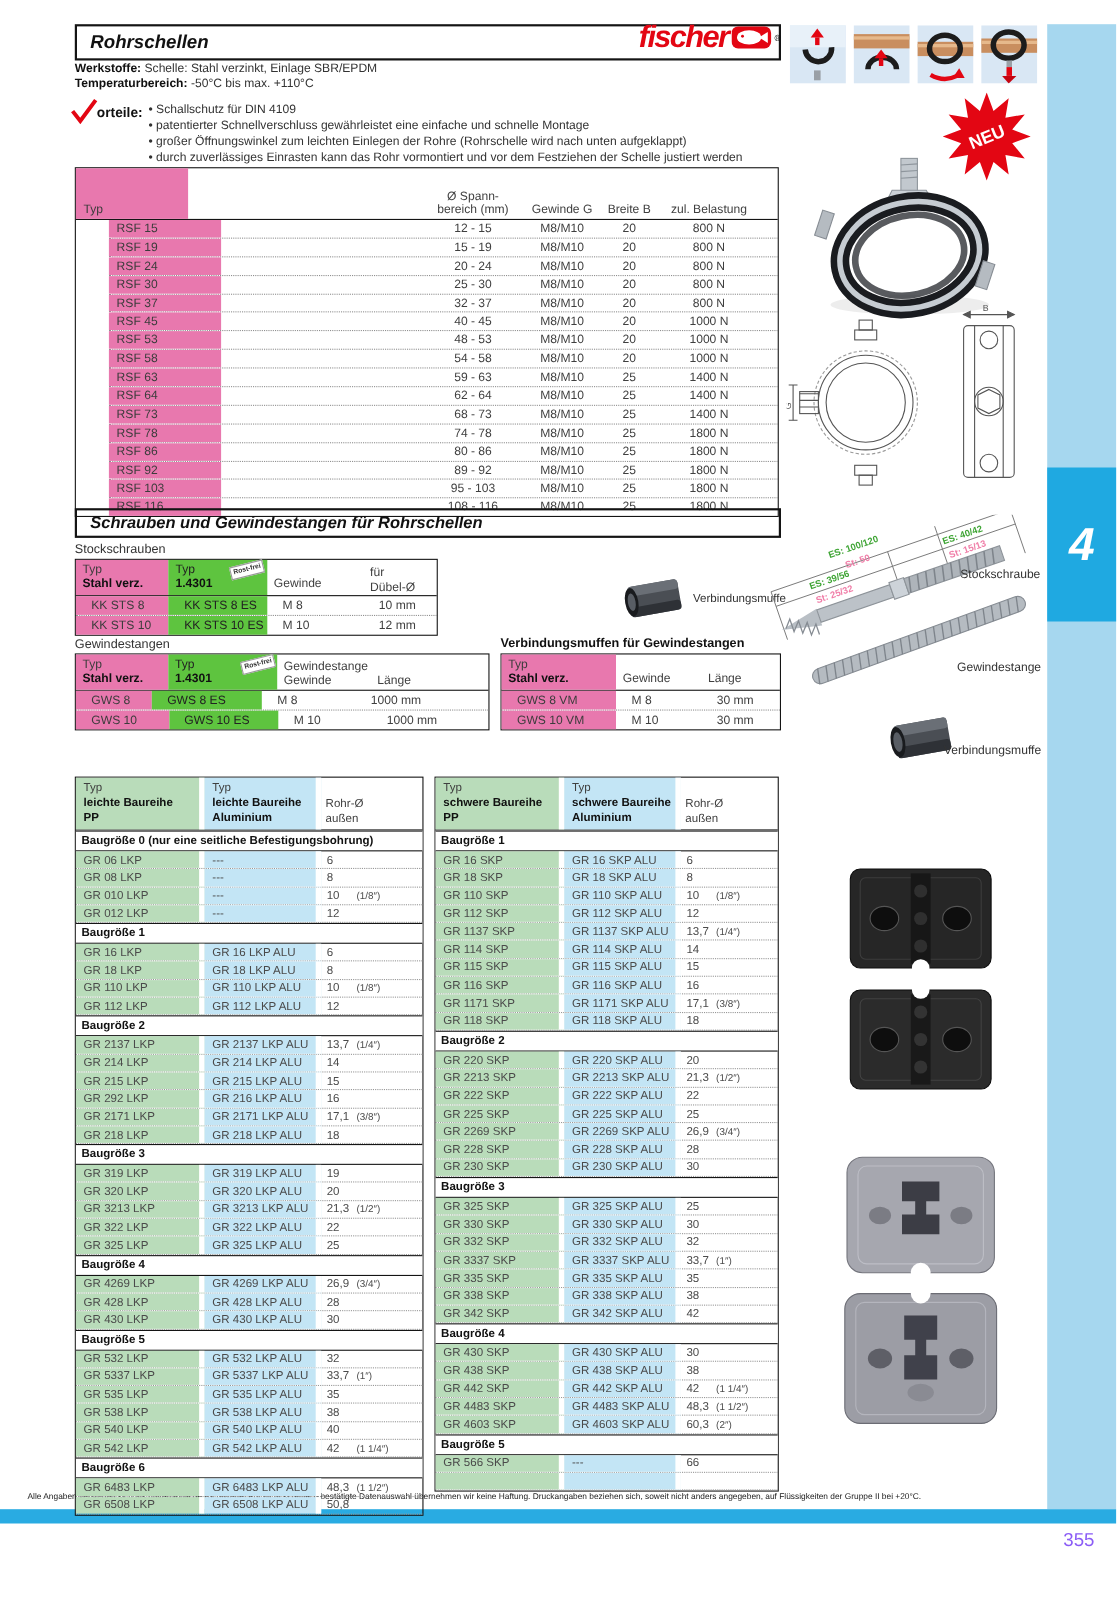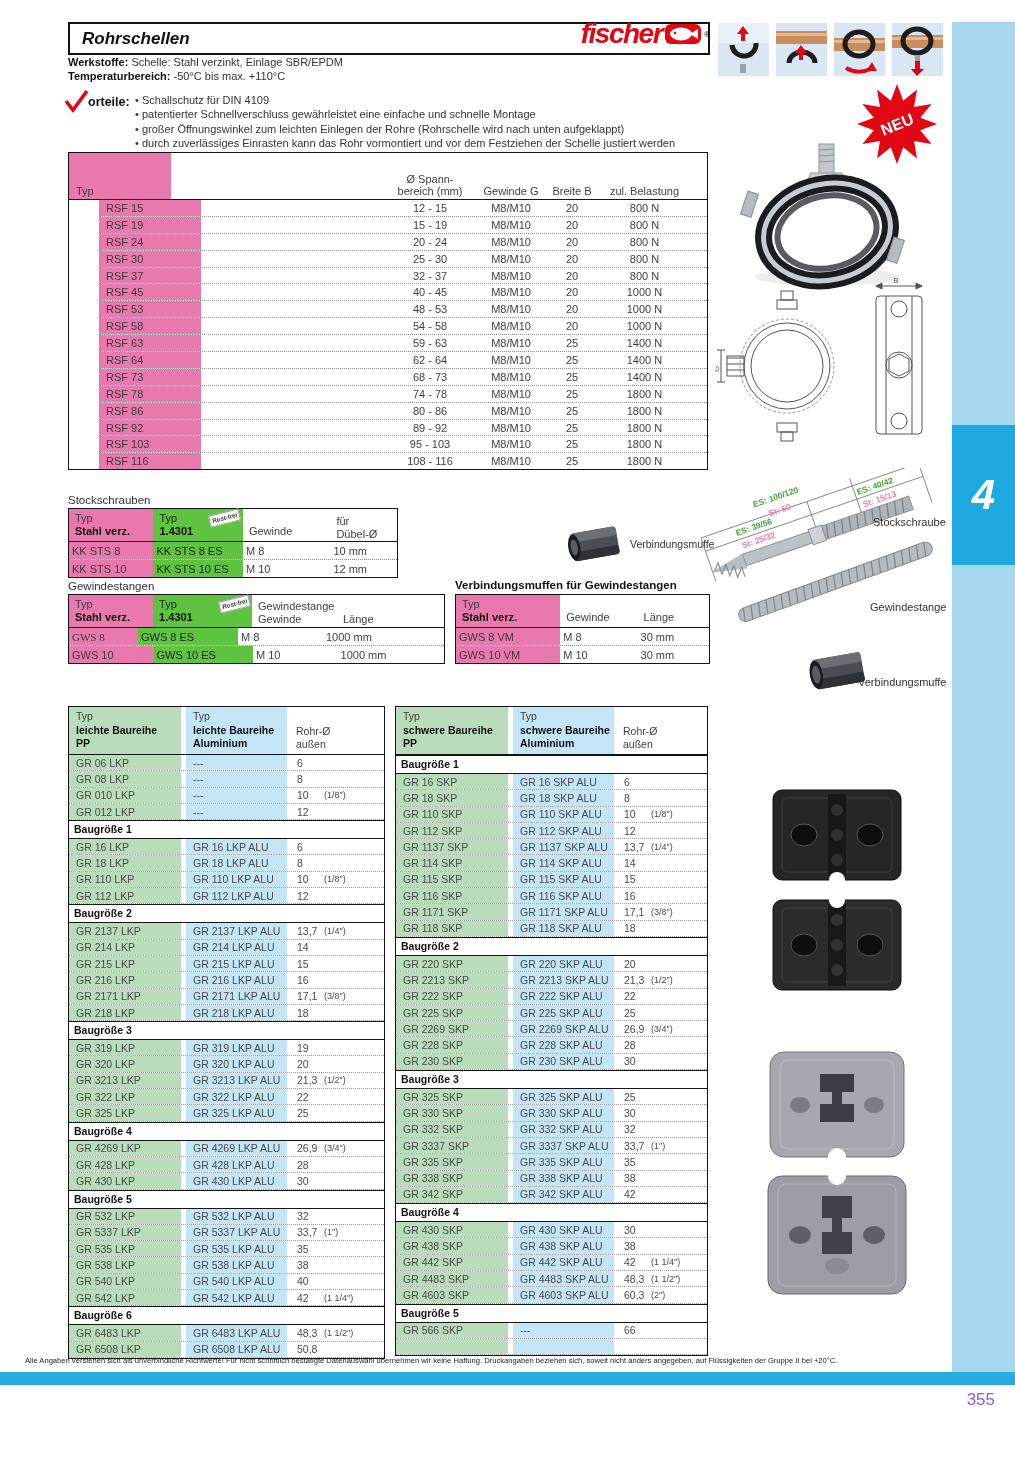--- a/index.html
+++ b/index.html
@@ -51,21 +51,21 @@
   .sub-label{position:absolute;font-size:11.5px;color:#333;}
 
   
   .stable{position:absolute;border:1.5px solid #141414;box-sizing:border-box;font-size:11px;}
   .sthead{display:flex;height:32px;border-bottom:1.2px solid #141414;}
   .sthead .hc{display:flex;flex-direction:column;justify-content:flex-end;padding:1px 0 2px 6px;box-sizing:border-box;line-height:1.25;}
   .strow{display:flex;height:17px;align-items:center;border-bottom:1px dotted #8f8f8f;}
   .strow:last-child{border-bottom:none;}
   .pinkbg{background:#e878ae;color:#3c3c3c;}
   .greenbg{background:#5ec43f;color:#222;position:relative;}
-  .stcell{align-self:stretch;display:flex;align-items:center;padding-left:3px;box-sizing:border-box;}
+  .stcell{align-self:stretch;display:flex;align-items:center;padding-left:14px;box-sizing:border-box;}
   .bold{font-weight:bold;color:#111;}
   .badge{position:absolute;right:2px;top:3px;background:#fff;border:1px solid #999;color:#333;
          font-size:6.2px;font-weight:bold;padding:1px 2px;transform:rotate(-14deg);white-space:nowrap;}
   .grp-top{padding-left:6px;line-height:1.2;}
   .grp-bottom{display:flex;}
 
   
   .ktable{position:absolute;top:706px;border:1.5px solid #141414;box-sizing:border-box;font-size:10.5px;}
   .khead{display:flex;height:47px;border-bottom:1.5px solid #141414;}
   .kh{display:flex;flex-direction:column;justify-content:flex-start;padding:3px 0 2px 7px;box-sizing:border-box;line-height:1.3;}
@@ -278,20 +278,23 @@
         <div class="rsf-row">
           <div class="cell-typ">RSF 116</div>
           <div class="c-spann">108 - 116</div>
           <div class="c-gew">M8/M10</div>
           <div class="c-breite">25</div>
           <div class="c-bel">1800 N</div>
         </div>
       </div>
   </div>
 
+  <div class="section-box" style="top:462px;">
+    <span class="section-title">Schrauben und Gewindestangen für Rohrschellen</span>
+  </div>
   <span class="sub-label" style="left:68px;top:494px;">Stockschrauben</span>
 
   <div class="stable" style="left:68px;top:508px;width:330px;">
     <div class="sthead">
       <div class="hc pinkbg" style="width:85px;">
         <span>Typ</span>
           <span class="bold">Stahl verz.</span>
       </div>
       <div class="hc greenbg" style="width:90px;">
         <span>Typ</span>
@@ -351,21 +354,21 @@
         <div class="grp-top">Gewindestange</div>
         <div class="grp-bottom">
           <span style="width:85px;padding:0 0 2px 6px;box-sizing:border-box;">Gewinde</span>
           <span style="width:107px;padding:0 0 2px 6px;box-sizing:border-box;">Länge</span>
         </div>
       </div>
     </div>
     <div>
 
         <div class="strow">
-          <div class="stcell pinkbg" style="width:69px;font-family:Liberation Serif, serif;">GWS 8</div>
+          <div class="stcell pinkbg" style="width:69px;">GWS 8</div>
           <div class="stcell greenbg" style="width:100px;">GWS 8 ES</div>
           <div class="stcell" style="width:85px;">M 8</div>
           <div class="stcell" style="width:107px;">1000 mm</div>
         </div>
 
         <div class="strow">
           <div class="stcell pinkbg" style="width:85px;">GWS 10</div>
           <div class="stcell greenbg" style="width:100px;">GWS 10 ES</div>
           <div class="stcell" style="width:85px;">M 10</div>
           <div class="stcell" style="width:107px;">1000 mm</div>
@@ -416,20 +419,21 @@
           <span class="hb">leichte Baureihe</span>
           <span class="hb">Aluminium</span>
       </div>
       <div class="kh kh3">
         <span>Rohr-Ø</span>
           <span>außen</span>
       </div>
     </div>
     <div>
 
+        <div class="kgroup">Baugröße 0 (nur eine seitliche Befestigungsbohrung)</div>
         <div>
 
             <div class="krow">
               <div class="kc kc1">GR 06 LKP</div>
               <div class="kc kc2">---</div>
               <div class="kc kc3">
                 <span class="size">6</span>
                 <span class="inch"></span>
               </div>
             </div>
@@ -526,21 +530,21 @@
             <div class="krow">
               <div class="kc kc1">GR 215 LKP</div>
               <div class="kc kc2">GR 215 LKP ALU</div>
               <div class="kc kc3">
                 <span class="size">15</span>
                 <span class="inch"></span>
               </div>
             </div>
 
             <div class="krow">
-              <div class="kc kc1">GR 216 LKP</div>
+              <div class="kc kc1">GR 292 LKP</div>
               <div class="kc kc2">GR 216 LKP ALU</div>
               <div class="kc kc3">
                 <span class="size">16</span>
                 <span class="inch"></span>
               </div>
             </div>
 
             <div class="krow">
               <div class="kc kc1">GR 2171 LKP</div>
               <div class="kc kc2">GR 2171 LKP ALU</div>

